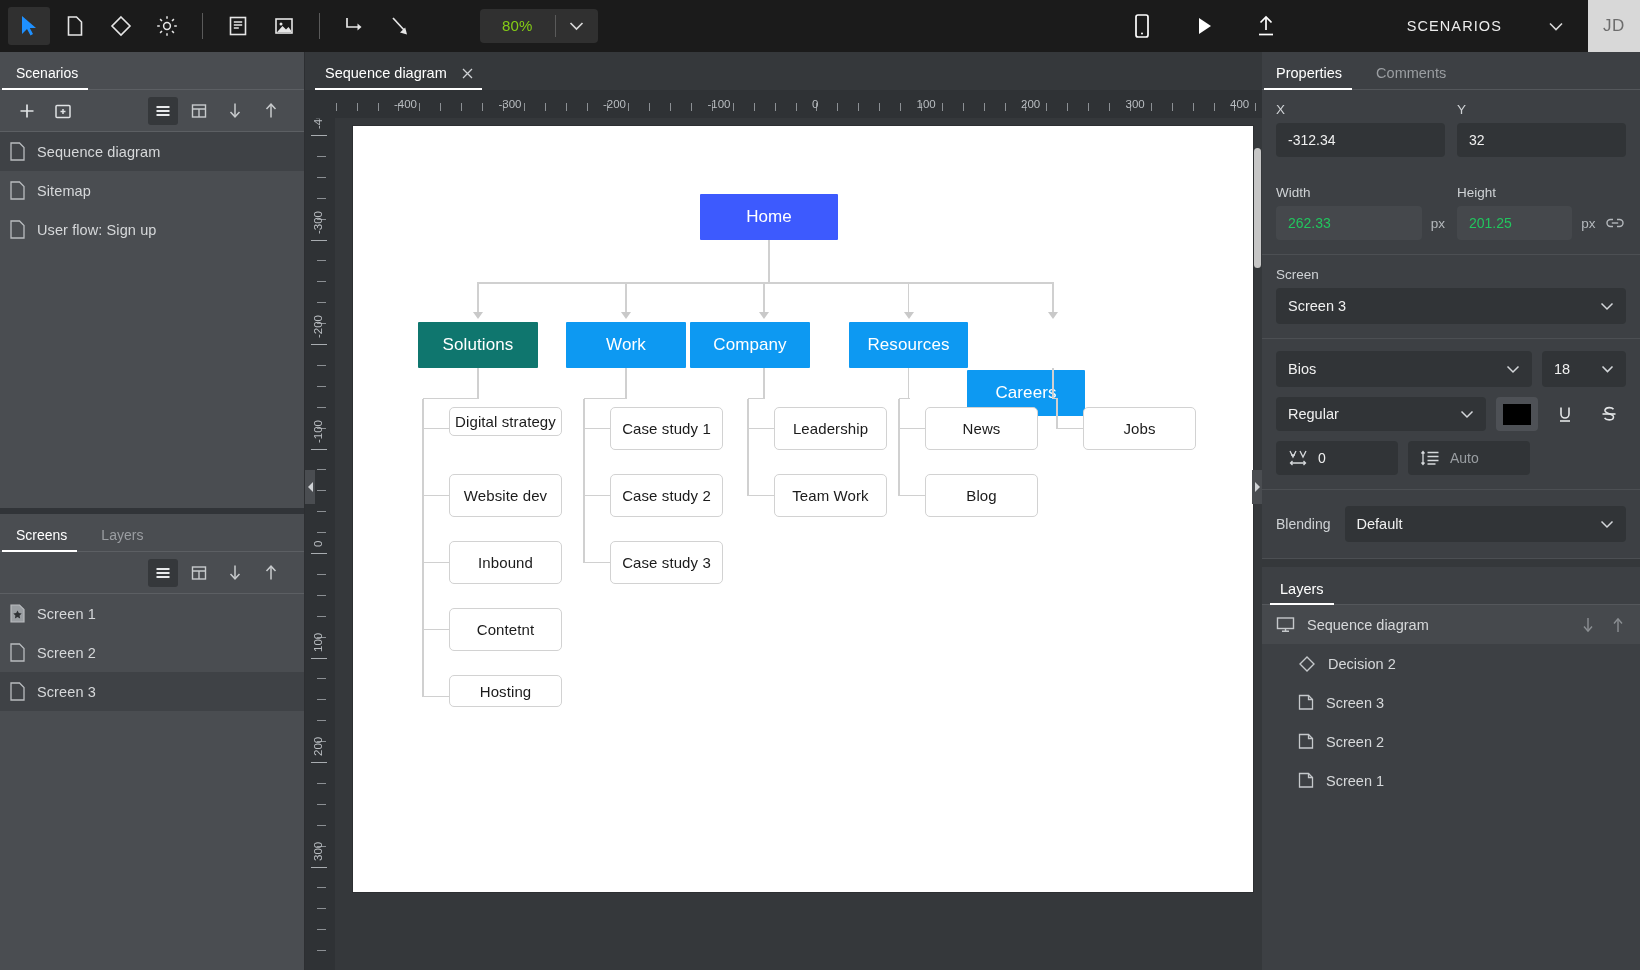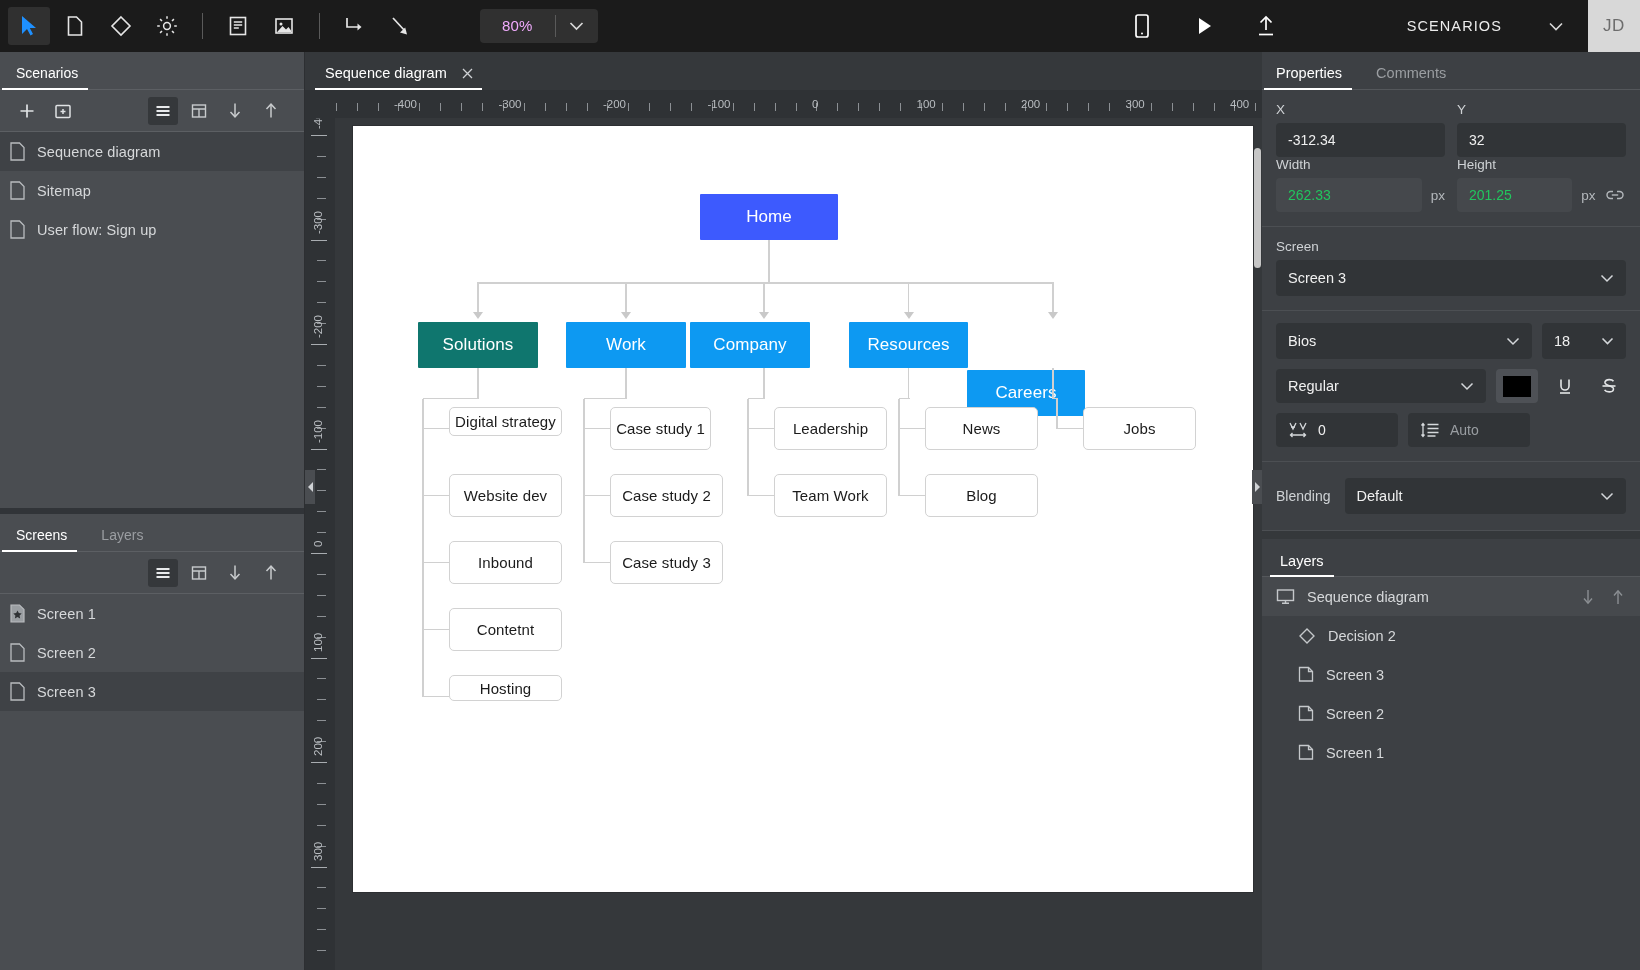--- a/index.html
+++ b/index.html
@@ -21,21 +21,21 @@
     width: 42px; height: 38px; display: flex; align-items: center; justify-content: center;
     border-radius: 3px; cursor: pointer; margin: 0 2px;
   }
   .tb-btn.active { background: #303030; }
   .tb-sep { width: 1px; height: 26px; background: #5a5a5a; margin: 0 12px; }
   .zoom-box {
     display: flex; align-items: center; background: #303030; border-radius: 4px;
     height: 34px; margin-left: 56px; overflow: hidden;
   }
   .zoom-val {
-    color: #f0abfc; font-size: 15px; padding: 0 22px 0 22px; line-height: 34px;
+    color: #84cc16; font-size: 15px; padding: 0 22px 0 22px; line-height: 34px;
     letter-spacing: .2px;
   }
   .zoom-div { width: 1px; height: 22px; background: #5a5a5a; }
   .zoom-caret { width: 42px; height: 34px; display: flex; align-items: center; justify-content: center; cursor: pointer; }
   .tb-right { margin-left: auto; display: flex; align-items: center; height: 52px; }
   .tb-right .tb-btn { margin: 0 10px; }
   .scen-menu {
     display: flex; align-items: center; gap: 46px; margin-left: 110px; margin-right: 24px; cursor: pointer;
   }
   .scen-label { color: #ececec; font-size: 14.5px; letter-spacing: 1.1px; }
@@ -574,26 +574,26 @@
                 <div class="arrow-head" style="left: 695px; top: 186px;"></div>
                 <div class="sm-node lvl2" style="left: 614px; top: 196px; width: 118px; height: 46px; background: rgb(13, 153, 242); margin-top: 48px;">Careers</div>
                 <div class="sm-node leaf" style="left: 96px; top: 281px; width: 113px; height: 29px;">Digital strategy</div>
                 <div class="edge" style="left: 70px; top: 301.7px; width: 26px; height: 1.4px;"></div>
                 <div class="sm-node leaf" style="left: 96px; top: 348px; width: 113px; height: 43px;">Website dev</div>
                 <div class="edge" style="left: 70px; top: 368.7px; width: 26px; height: 1.4px;"></div>
                 <div class="sm-node leaf" style="left: 96px; top: 415px; width: 113px; height: 43px;">Inbound</div>
                 <div class="edge" style="left: 70px; top: 435.7px; width: 26px; height: 1.4px;"></div>
                 <div class="sm-node leaf" style="left: 96px; top: 482px; width: 113px; height: 43px;">Contetnt</div>
                 <div class="edge" style="left: 70px; top: 502.7px; width: 26px; height: 1.4px;"></div>
-                <div class="sm-node leaf" style="left: 96px; top: 549px; width: 113px; height: 26px;">Hosting</div>
+                <div class="sm-node leaf" style="left: 96px; top: 549px; width: 113px; height: 32px;">Hosting</div>
                 <div class="edge" style="left: 70px; top: 569.7px; width: 26px; height: 1.4px;"></div>
                 <div class="edge" style="left: 124.3px; top: 242px; width: 1.4px; height: 31px;"></div>
                 <div class="edge" style="left: 69.3px; top: 273px; width: 1.4px; height: 297.5px;"></div>
                 <div class="edge" style="left: 70px; top: 272px; width: 56.4px; height: 1.4px;"></div>
-                <div class="sm-node leaf" style="left: 257px; top: 281px; width: 101px; height: 43px;">Case study 1</div>
+                <div class="sm-node leaf" style="left: 257px; top: 281px; width: 113px; height: 43px;">Case study 1</div>
                 <div class="edge" style="left: 231px; top: 301.7px; width: 26px; height: 1.4px;"></div>
                 <div class="sm-node leaf" style="left: 257px; top: 348px; width: 113px; height: 43px;">Case study 2</div>
                 <div class="edge" style="left: 231px; top: 368.7px; width: 26px; height: 1.4px;"></div>
                 <div class="sm-node leaf" style="left: 257px; top: 415px; width: 113px; height: 43px;">Case study 3</div>
                 <div class="edge" style="left: 231px; top: 435.7px; width: 26px; height: 1.4px;"></div>
                 <div class="edge" style="left: 272.3px; top: 242px; width: 1.4px; height: 31px;"></div>
                 <div class="edge" style="left: 230.3px; top: 273px; width: 1.4px; height: 163.5px;"></div>
                 <div class="edge" style="left: 231px; top: 272px; width: 43.4px; height: 1.4px;"></div>
                 <div class="sm-node leaf" style="left: 421px; top: 281px; width: 113px; height: 43px;">Leadership</div>
                 <div class="edge" style="left: 395px; top: 301.7px; width: 26px; height: 1.4px;"></div>
@@ -642,21 +642,21 @@
         <div class="row2">
           <div class="col">
             <div class="fld-label">X</div>
             <input class="inp" value="-312.34" style="">
           </div>
           <div class="col">
             <div class="fld-label">Y</div>
             <input class="inp" value="32" style="">
           </div>
         </div>
-        <div class="row2" style="margin-top:0">
+        <div class="row2" style="margin-top:28px">
           <div class="col">
             <div class="fld-label">Width</div>
             <div class="inline">
               <input class="inp dim" value="262.33" style="">
               <span class="unit">px</span>
             </div>
           </div>
           <div class="col">
             <div class="fld-label">Height</div>
             <div class="inline">

